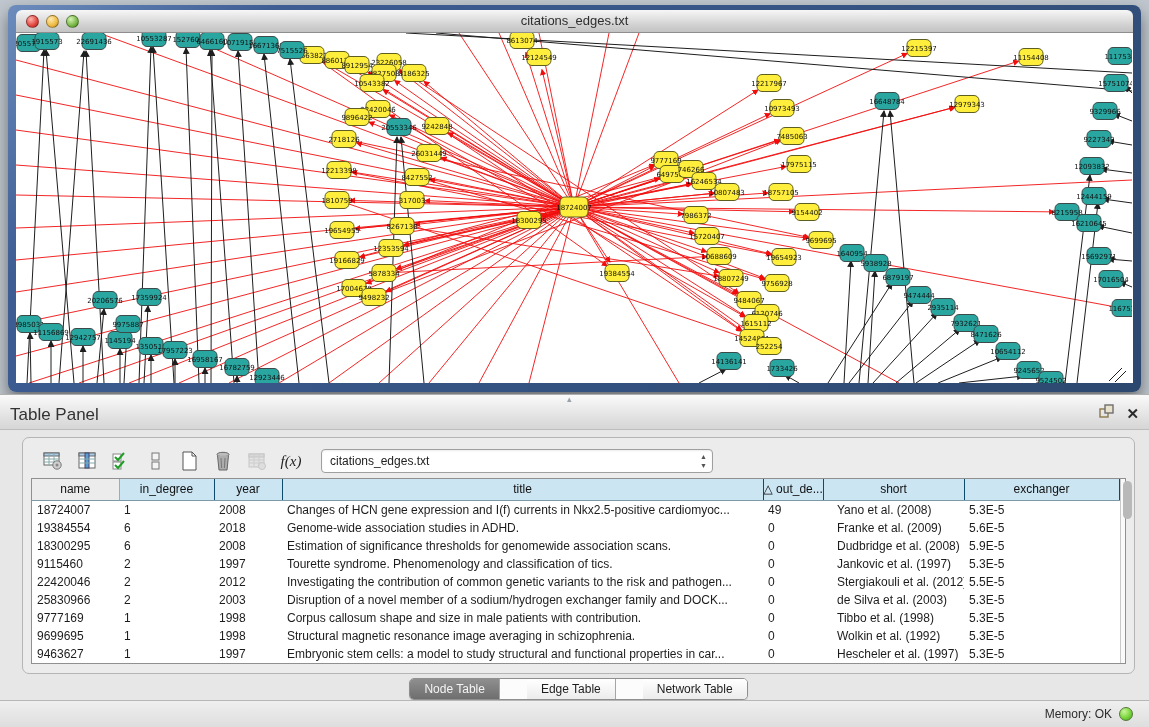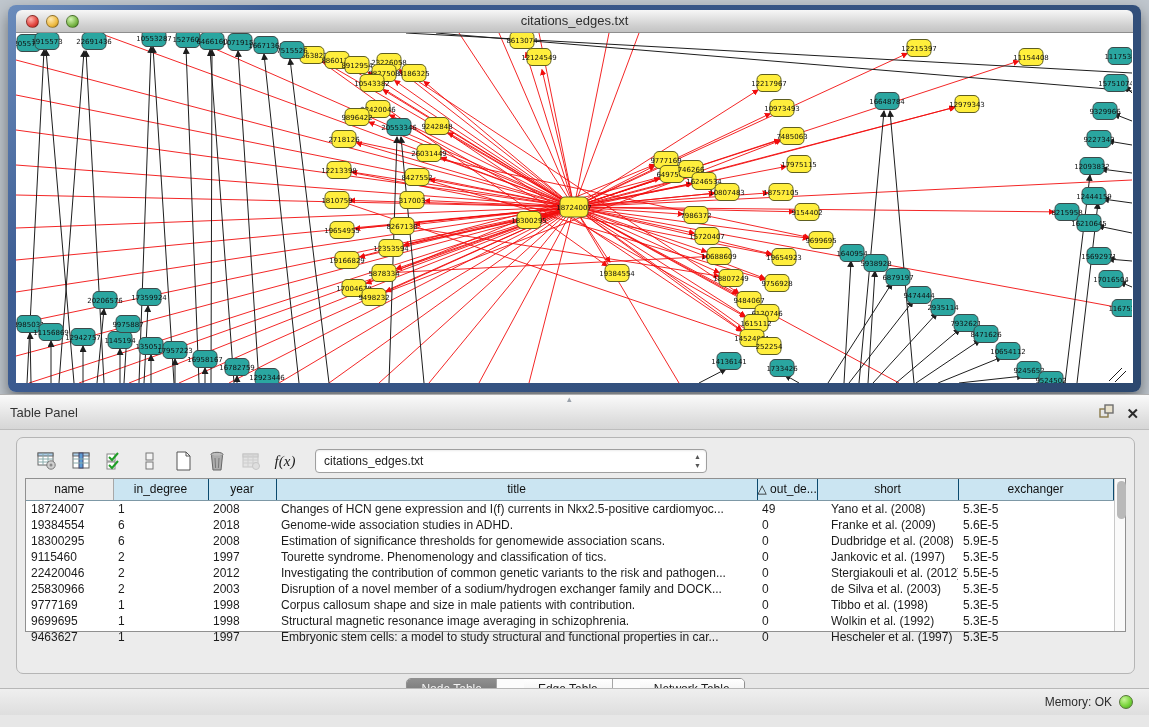--- a/index.html
+++ b/index.html
@@ -28,43 +28,43 @@
   .canvas { height:350px; background:#ffffff; overflow:hidden; position:relative; }
   .canvas svg { display:block; }
   .net-label { font-family:"DejaVu Sans", sans-serif; font-size:7px; fill:#101010; }
 
   
   .table-panel { height:333px; background:#e7e7e7; position:relative; }
   .panel-header {
     height:36px; background:linear-gradient(#fafafa,#dedede 75%,#d6d6d6);
     border-top:1px solid #aeaeae; border-bottom:1px solid #bdbdbd; position:relative;
   }
-  .panel-title { position:absolute; left:10px; top:10px; font-size:13px; color:#333; }
+  .panel-title { position:absolute; left:10px; top:10px; font-size:17px; color:#333; }
   .dimple { position:absolute; left:567px; top:-1px; font-size:9px; color:#9aa2ab; }
   .panel-controls { position:absolute; right:10px; top:9px; display:flex; gap:12px; align-items:center; }
   .close-x { font-size:15px; font-weight:bold; color:#2b2b2b; line-height:15px; cursor:default; }
 
-  .panel-body { padding:7px 14px 0 16px; }
+  .panel-body { padding:7px 14px 0 22px; }
   .table-card {
     background:#ececec; border:1px solid #b5b5b5; border-radius:7px;
     height:237px; padding:6px 8px 8px 8px;
   }
   .toolbar { height:34px; display:flex; align-items:center; gap:6px; padding-left:8px; }
   .tb-btn { width:28px; height:28px; display:flex; align-items:center; justify-content:center; border-radius:4px; }
   .tb-btn svg { display:block; }
   .fx { font-family:"Liberation Serif", serif; font-style:italic; font-size:15px; color:#222; padding:0 4px; }
   .combo {
     margin-left:10px; width:392px; height:24px; background:#fff;
     border:1px solid #9f9f9f; border-radius:4px; display:flex; align-items:center;
     font-size:12px; color:#222; padding-left:8px; position:relative;
     box-shadow:inset 0 1px 2px rgba(0,0,0,.08);
   }
   .stepper { position:absolute; right:5px; top:2px; display:flex; flex-direction:column; line-height:9px; font-size:7px; color:#555; }
 
-  .table-wrap { display:flex; border:1px solid #909090; background:#fff; height:154px; }
+  .table-wrap { display:flex; border:1px solid #909090; background:#fff; height:186px; }
   table { border-collapse:collapse; table-layout:fixed; width:1087px; font-size:12px; }
   th {
     height:21px; background:#cbe5f2; border-right:1px solid #0c4a6e; border-bottom:1px solid #7d98a6;
     font-weight:normal; color:#111; text-align:center; overflow:hidden; white-space:nowrap;
   }
   th.gray { background:#ececec; border-right:1px solid #a8a8a8; }
   td {
     height:16px; line-height:16px; color:#1c1c1c; white-space:nowrap; overflow:hidden;
     padding:0 4px 0 5px;
   }
@@ -72,21 +72,21 @@
   .vscroll { width:14px; background:#fafafa; border-left:1px solid #c9c9c9; position:relative; }
   .vthumb { position:absolute; top:2px; left:2px; width:9px; height:38px; background:#b9b9b9; border-radius:5px; }
 
   .tabbar { display:flex; justify-content:center; margin-top:4px; }
   .seg { display:flex; border:1px solid #8f8f8f; border-radius:5px; overflow:hidden; background:#fcfcfc; box-shadow:0 1px 1px rgba(0,0,0,.15);gap:27px;}
   .seg-btn { font-size:12px; padding:3px 14px; color:#1d1d1d; border-right:1px solid #a5a5a5; background:linear-gradient(#ffffff,#ececec); }
   .seg-btn:last-child { border-right:none; }
   .seg-btn.sel { background:linear-gradient(#8f8f8f,#6e6e6e); color:#f4f4f4; }
 
   .statusbar {
-    position:absolute; bottom:12px; left:0; width:100%; height:27px;
+    position:absolute; bottom:0; left:0; width:100%; height:27px;
     background:linear-gradient(#efefef,#dedede); border-top:1px solid #b7b7b7;
     display:flex; align-items:center; justify-content:flex-end; gap:7px; padding-right:16px;
     font-size:12px; color:#2c2c2c;
   }
   .memdot { width:14px; height:14px; border-radius:50%; border:1px solid #57763a;
     background:radial-gradient(circle at 35% 30%, #c9f59a, #79d53c 55%, #3f9f1f); }
 </style>
 </head>
 <body>
 

